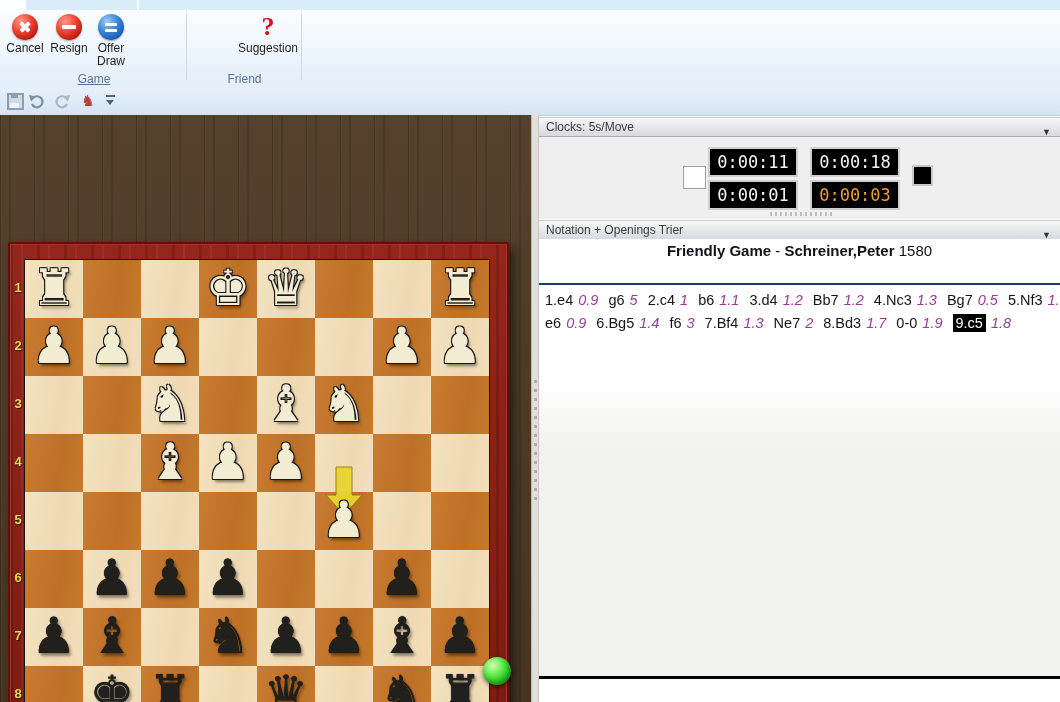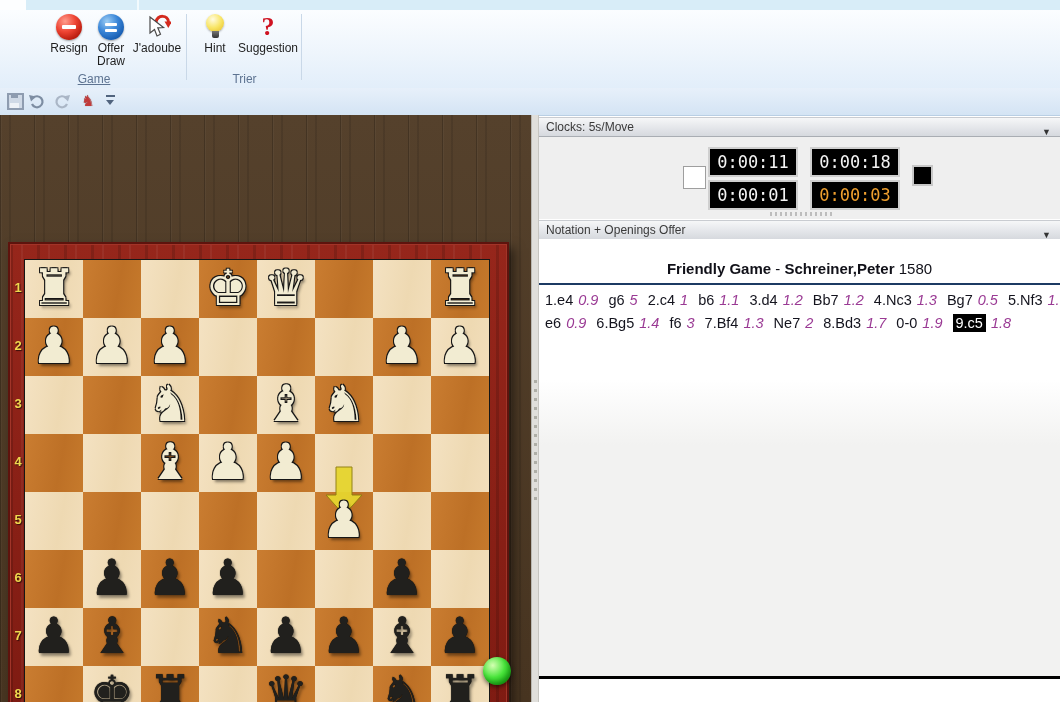--- a/index.html
+++ b/index.html
@@ -71,21 +71,21 @@
       border-top:1px solid #c9ccd1;border-bottom:1px solid #a9adb3;box-sizing:border-box;
       font:12px/18px "Liberation Sans",sans-serif;color:#3a3a3a;padding-left:7px;}
   .hdr-arrow{position:absolute;right:9px;top:5px;font-size:9px;color:#333;}
   .clocks-body{position:absolute;left:539px;top:137px;width:521px;height:82px;background:#efefef;}
   .lcd{position:absolute;width:90px;height:30px;background:#000;border:2px solid #cfcfcf;box-sizing:border-box;
        font:17px/26px "DejaVu Sans Mono",monospace;text-align:center;}
   .ind{position:absolute;box-sizing:border-box;}
   .h-grip{position:absolute;left:770px;top:212px;width:62px;height:4px;
       background:repeating-linear-gradient(90deg,#bdbdbd 0 2px, transparent 2px 5px);}
   .title-area{position:absolute;left:539px;top:239px;width:521px;height:44px;background:#fff;text-align:center;}
-  .title-line1{font-size:15px;margin-top:21px;color:#101018;}
+  .title-line1{font-size:15px;margin-top:3px;color:#101018;}
   .title-line2{font-size:14px;margin-top:3px;color:#101018;}
   .navy-line{position:absolute;left:539px;top:283px;width:521px;height:2px;background:#1c3a63;}
   .moves-area{position:absolute;left:539px;top:285px;width:521px;height:391px;box-sizing:border-box;
       background:linear-gradient(180deg,#ffffff 0 95px,#f2f2f1 160px 100%);padding:4px 6px;}
   .move-line{font-size:14.5px;line-height:23px;white-space:nowrap;}
   .mv{color:var(--move-color);margin-right:5px;margin-top:36px;}
   .mv.sel{background:#000;color:#fff;padding:1px 3px;}
   .tm{color:var(--time-color);margin-right:10px;font-style:italic;}
   .black-line{position:absolute;left:539px;top:676px;width:521px;height:3px;background:#000;}
   .bottom-white{position:absolute;left:539px;top:679px;width:521px;height:23px;background:#fff;}
@@ -94,58 +94,48 @@
 <body>
 
 <div id="stage" style="--move-color: #14141e; --time-color: #9a3a94;">
 
   <div class="tab-strip">
     <div class="tab-active"></div>
     <div class="tab-sep"></div>
   </div>
 
   <div class="ribbon">
+    <div class="rb-btn" style="left:2px;width:46px;">
+      <div class="icon-circle circ-red">
+          <span class="bar x1"></span>
+          <span class="bar x2"></span>
+        </div>
+      <div class="rb-label">Cancel</div>
+    </div>
     <div class="rb-btn" style="left:48px;width:42px;">
       <div class="icon-circle circ-red">
           <span class="bar minus"></span>
         </div>
       <div class="rb-label">Resign</div>
     </div>
     <div class="rb-btn" style="left:91px;width:40px;">
       <div class="icon-circle circ-blue">
           <span class="bar eq1"></span>
           <span class="bar eq2"></span>
         </div>
       <div class="rb-label">Offer Draw</div>
     </div>
-    <div class="rb-btn" style="left:130px;width:54px;">
-      <div style="width:28px;height:28px;margin:0 auto;">
-        <svg width="28" height="28" viewBox="0 0 28 28">
-          <path d="M13,10 C15,2 25,3 25.5,10" stroke="#d42a1e" stroke-width="3" fill="none"></path>
-          <polygon points="21.5,9.5 29,9.5 25.3,16" fill="#d42a1e"></polygon>
-          <polygon points="7,5 7,21 11.5,17.5 14,24 17.5,22.2 14.8,15.8 20.5,15.5" fill="#fff" stroke="#4a4a4a" stroke-width="1.2"></polygon>
-        </svg>
-      </div>
-      <div class="rb-label">J'adoube</div>
-    </div>
     <div class="rb-sep" style="left:186px;"></div>
-    <div class="rb-btn" style="left:194px;width:42px;">
-      <div class="bulb-wrap">
-          <div class="bulb"></div>
-          <div class="bulb-base"></div>
-        </div>
-      <div class="rb-label">Hint</div>
-    </div>
     <div class="rb-btn" style="left:237px;width:62px;">
       <div class="qmark">?</div>
       <div class="rb-label">Suggestion</div>
     </div>
     <div class="rb-sep" style="left:301px;"></div>
     <div class="rb-group-label" style="left:2px;width:184px;text-decoration:underline;">Game</div>
-    <div class="rb-group-label" style="left:188px;width:113px;">Trier</div>
+    <div class="rb-group-label" style="left:188px;width:113px;">Friend</div>
   </div>
 
   <div class="qat">
     <div class="qat-btn" style="left:5px;">
       <div class="floppy"></div>
     </div>
     <div class="qat-btn" style="left:28px;">
       <svg width="18" height="18" viewBox="0 0 18 18">
         <path d="M5,6 A5.5,5.5 0 1 1 4,12" stroke="#7d8da2" stroke-width="2.2" fill="none"></path>
         <polygon points="1,3 8,4.5 3,9.5" fill="#7d8da2"></polygon>
@@ -294,21 +284,21 @@
   <div class="clocks-body"></div>
   <div class="ind" style="left:683px;top:166px;width:23px;height:23px;background:#fff;border:1px solid #9e9e9e;"></div>
   <div class="lcd" style="left: 708px; top: 147px; color: rgb(244, 244, 244);">0:00:11</div>
   <div class="lcd" style="left: 810px; top: 147px; color: rgb(244, 244, 244);">0:00:18</div>
   <div class="lcd" style="left: 708px; top: 180px; color: rgb(244, 244, 244);">0:00:01</div>
   <div class="lcd" style="left: 810px; top: 180px; color: rgb(239, 159, 46);">0:00:03</div>
   <div class="ind" style="left:912px;top:165px;width:21px;height:21px;background:#000;border:2px solid #c8c8c8;"></div>
   <div class="h-grip"></div>
 
   <div class="panel-hdr" style="left:539px;top:220px;">
-    <span>Notation + Openings Offer</span>
+    <span>Notation + Openings Trier</span>
     <span class="hdr-arrow">▼</span>
   </div>
   <div class="title-area">
     <div class="title-line1" id="game-title"><span style="font-weight: 700;">Friendly Game</span><span style="font-weight: 400;"> - </span><span style="font-weight: 700;">Schreiner,Peter</span><span style="font-weight: 400;"> 1580</span></div>
   </div>
   <div class="navy-line"></div>
   <div class="moves-area" id="move-list">
       <div class="move-line"><span class="mv">1.e4</span><span class="tm">0.9</span><span class="mv">g6</span><span class="tm">5</span><span class="mv">2.c4</span><span class="tm">1</span><span class="mv">b6</span><span class="tm">1.1</span><span class="mv">3.d4</span><span class="tm">1.2</span><span class="mv">Bb7</span><span class="tm">1.2</span><span class="mv">4.Nc3</span><span class="tm">1.3</span><span class="mv">Bg7</span><span class="tm">0.5</span><span class="mv">5.Nf3</span><span class="tm">1.5</span></div>
       <div class="move-line"><span class="mv">e6</span><span class="tm">0.9</span><span class="mv">6.Bg5</span><span class="tm">1.4</span><span class="mv">f6</span><span class="tm">3</span><span class="mv">7.Bf4</span><span class="tm">1.3</span><span class="mv">Ne7</span><span class="tm">2</span><span class="mv">8.Bd3</span><span class="tm">1.7</span><span class="mv">0-0</span><span class="tm">1.9</span><span class="mv sel">9.c5</span><span class="tm">1.8</span></div>
     </div>

